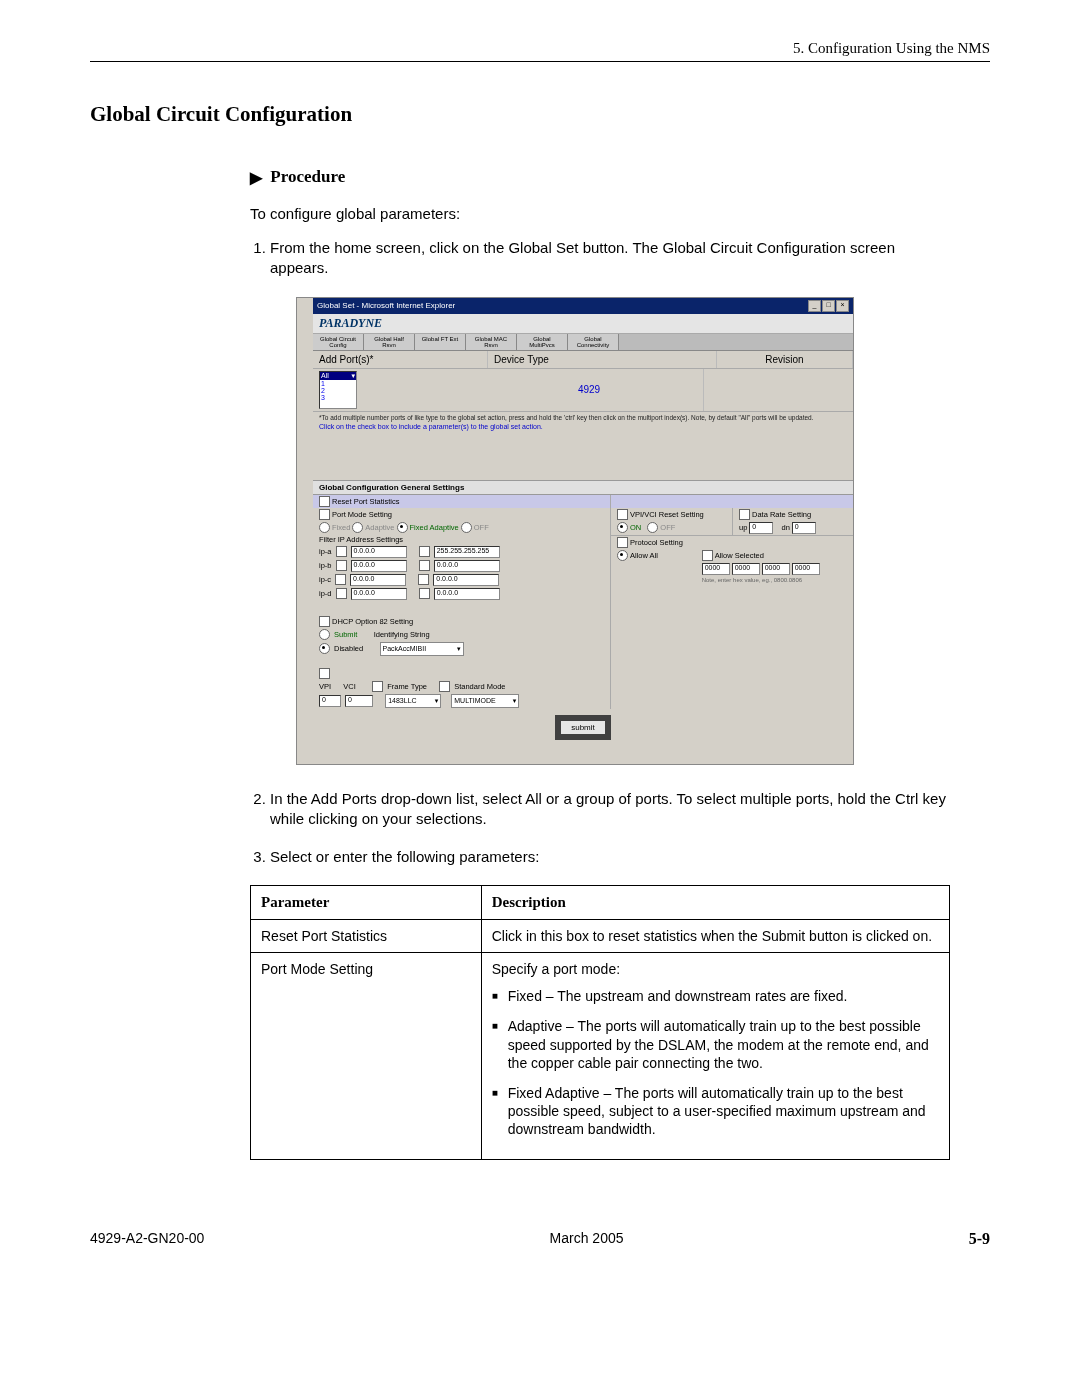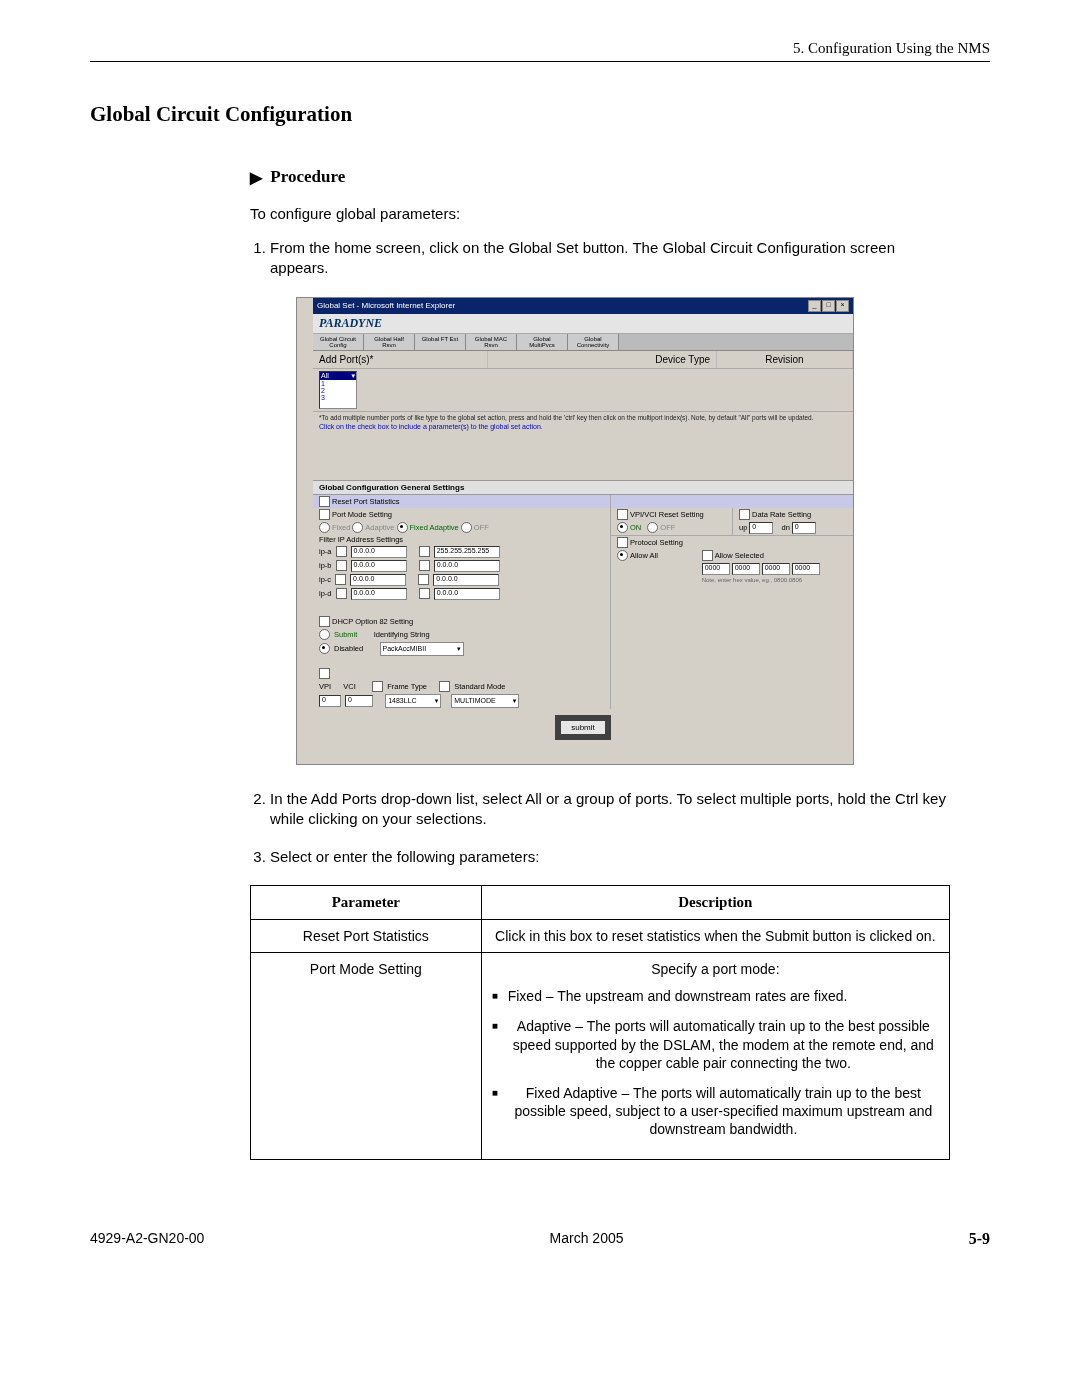--- a/index.html
+++ b/index.html
@@ -154,21 +154,21 @@
     border-collapse: collapse;
     width: 100%;
     margin-top: 6px;
     font-family: Arial, Helvetica, sans-serif;
     font-size: 14px;
   }
   table.param-table th, table.param-table td {
     border: 1px solid #000;
     padding: 8px 10px;
     vertical-align: top;
-    text-align: center;
+    text-align: left;
   }
   table.param-table th {
     font-family: "Times New Roman", Times, serif;
     font-weight: bold;
     font-size: 15px;
   }
   ul.desc-list {
     list-style: none;
     padding-left: 0;
     margin: 10px 0 0 0;
@@ -232,33 +232,34 @@
         <div class="ss-tab">Global
 MAC Rsvn</div>
         <div class="ss-tab">Global
 MultiPvcs</div>
         <div class="ss-tab">Global
 Connectivity</div>
       </div>
 
       <div class="ss-row">
         <div class="ss-cell" style="width:30%">Add Port(s)*</div>
-        <div class="ss-cell" style="width:40%;text-align:right">Device Type</div>
+        <div class="ss-cell" style="width:40%;text-align:left">Device Type</div>
         <div class="ss-cell" style="flex:1;text-align:center">Revision</div>
       </div>
       <div class="ss-row">
         <div style="width:30%">
           <div class="ss-portbox">
             <div class="seltop">
                 <span>All</span>
                 <span>▾</span>
               </div>
             <div style="padding:0 1px">1<br>2<br>3</div>
           </div>
         </div>
+        <div class="ss-cell" style="width:40%;text-align:center;color:#0000cc; border-right:1px solid #bbb; display:flex; align-items:center; justify-content:center">4929</div>
       </div>
       <div class="ss-note">*To add multiple number ports of like type to the global set action, press and hold the 'ctrl' key then click on the multiport index(s). Note, by default "All" ports will be updated.</div>
       <div class="ss-note-link">Click on the check box to include a parameter(s) to the global set action.</div>
       <div class="ss-subhead">Global Configuration General Settings</div>
 
       <div class="ss-panel-row">
         <div class="ss-panel-left">
           <div class="ss-field" style="background:#c8c8e8">
               <span class="ss-chk"></span>
               <span>Reset Port Statistics</span>

